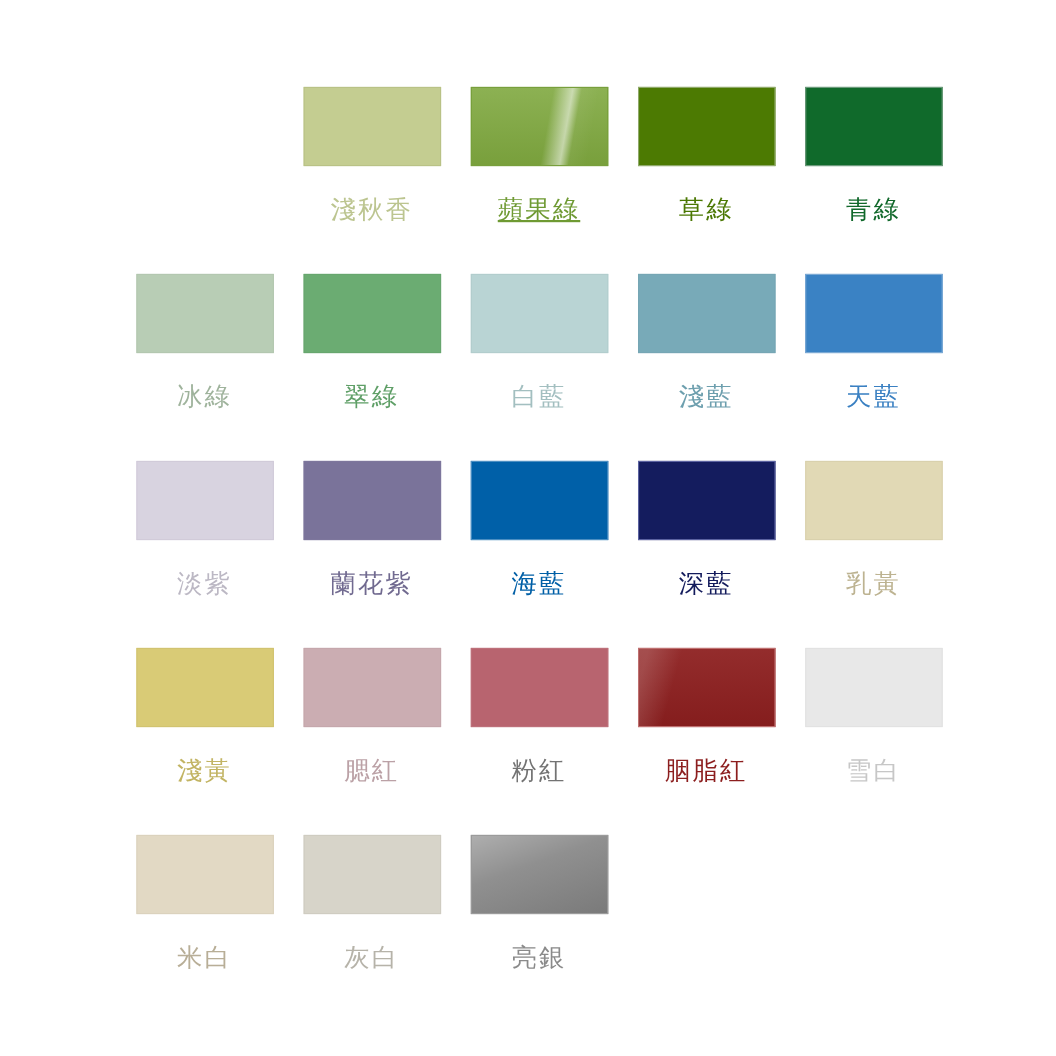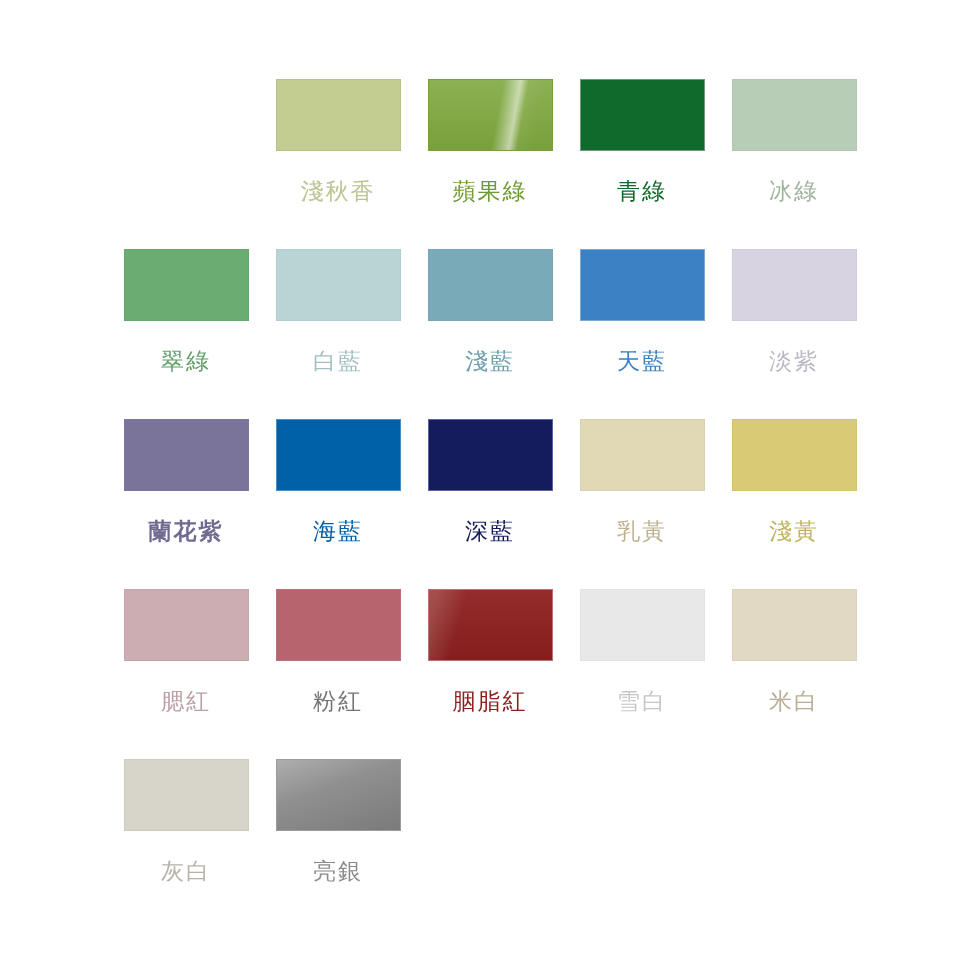--- a/index.html
+++ b/index.html
@@ -73,21 +73,25 @@
         <div class="swatch-label" style="color: rgb(136, 136, 136);"></div>
       </div>
       <div class="swatch-cell">
         <div class="swatch-chip" style="background: rgb(196, 205, 145); border: 1px solid rgb(185, 194, 134);"></div>
         <div class="swatch-label" style="color: rgb(188, 197, 144);">淺秋香</div>
       </div>
       <div class="swatch-cell">
         <div class="swatch-chip" style="background: rgb(127, 168, 63); border: 1px solid rgb(120, 159, 60);">
           <div class="gloss" style="background: linear-gradient(100deg, rgba(255, 255, 255, 0) 55%, rgba(255, 255, 255, 0.55) 68%, rgba(255, 255, 255, 0.05) 74%, rgba(255, 255, 255, 0) 86%), linear-gradient(rgba(255, 255, 255, 0.1), rgba(0, 0, 0, 0.05));"></div>
         </div>
-        <div class="swatch-label" style="color: rgb(111, 154, 51);">蘋果綠</div>
+        <div class="swatch-label" style="color: rgb(111, 154, 51); text-decoration: underline;">蘋果綠</div>
+      </div>
+      <div class="swatch-cell">
+        <div class="swatch-chip" style="background: rgb(76, 122, 2); border: 1px solid rgb(143, 169, 106);"></div>
+        <div class="swatch-label" style="color: rgb(75, 120, 3);">草綠</div>
       </div>
       <div class="swatch-cell">
         <div class="swatch-chip" style="background: rgb(16, 106, 43); border: 1px solid rgb(109, 154, 124);"></div>
         <div class="swatch-label" style="color: rgb(16, 104, 42);">青綠</div>
       </div>
       <div class="swatch-cell">
         <div class="swatch-chip" style="background: rgb(184, 205, 181); border: 1px solid rgb(179, 199, 176);"></div>
         <div class="swatch-label" style="color: rgb(159, 179, 156);">冰綠</div>
       </div>
       <div class="swatch-cell">
@@ -105,21 +109,21 @@
       <div class="swatch-cell">
         <div class="swatch-chip" style="background: rgb(58, 130, 196); border: 1px solid rgb(123, 169, 212);"></div>
         <div class="swatch-label" style="color: rgb(58, 128, 194);">天藍</div>
       </div>
       <div class="swatch-cell">
         <div class="swatch-chip" style="background: rgb(216, 211, 224); border: 1px solid rgb(209, 203, 217);"></div>
         <div class="swatch-label" style="color: rgb(188, 184, 196);">淡紫</div>
       </div>
       <div class="swatch-cell">
         <div class="swatch-chip" style="background: rgb(122, 115, 154); border: 1px solid rgb(125, 118, 156);"></div>
-        <div class="swatch-label" style="color: rgb(113, 106, 144); font-weight: bold;">蘭花紫</div>
+        <div class="swatch-label" style="color: rgb(113, 106, 144);">蘭花紫</div>
       </div>
       <div class="swatch-cell">
         <div class="swatch-chip" style="background: rgb(0, 96, 168); border: 1px solid rgb(74, 142, 194);"></div>
         <div class="swatch-label" style="color: rgb(0, 95, 166);">海藍</div>
       </div>
       <div class="swatch-cell">
         <div class="swatch-chip" style="background: rgb(20, 28, 94); border: 1px solid rgb(91, 98, 160);"></div>
         <div class="swatch-label" style="color: rgb(19, 27, 92);">深藍</div>
       </div>
       <div class="swatch-cell">

